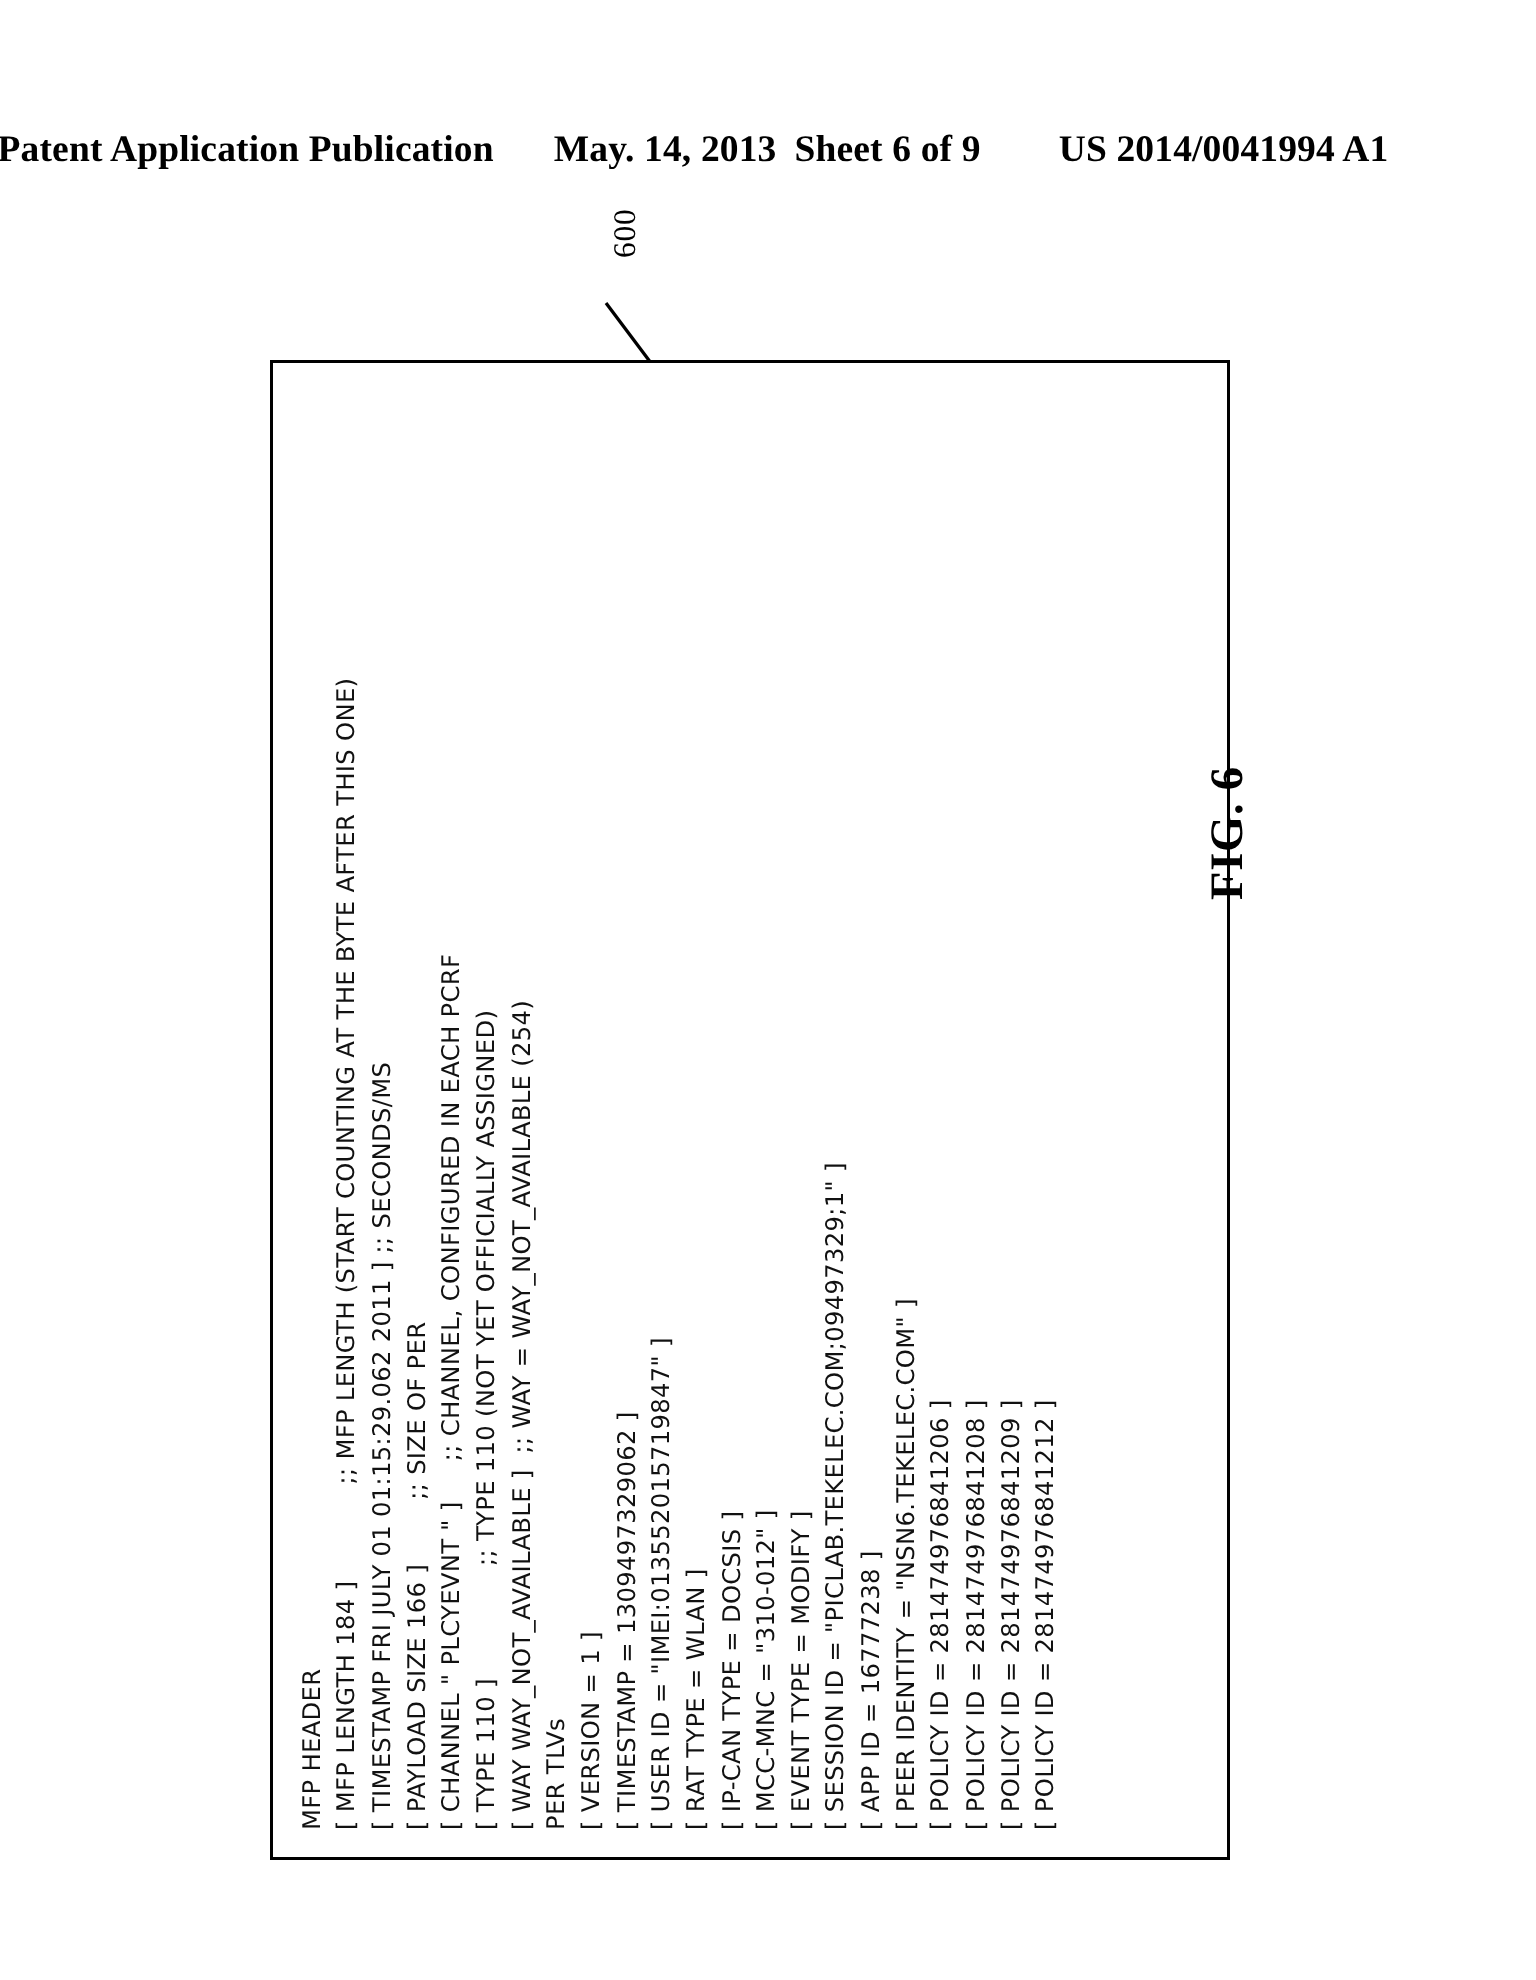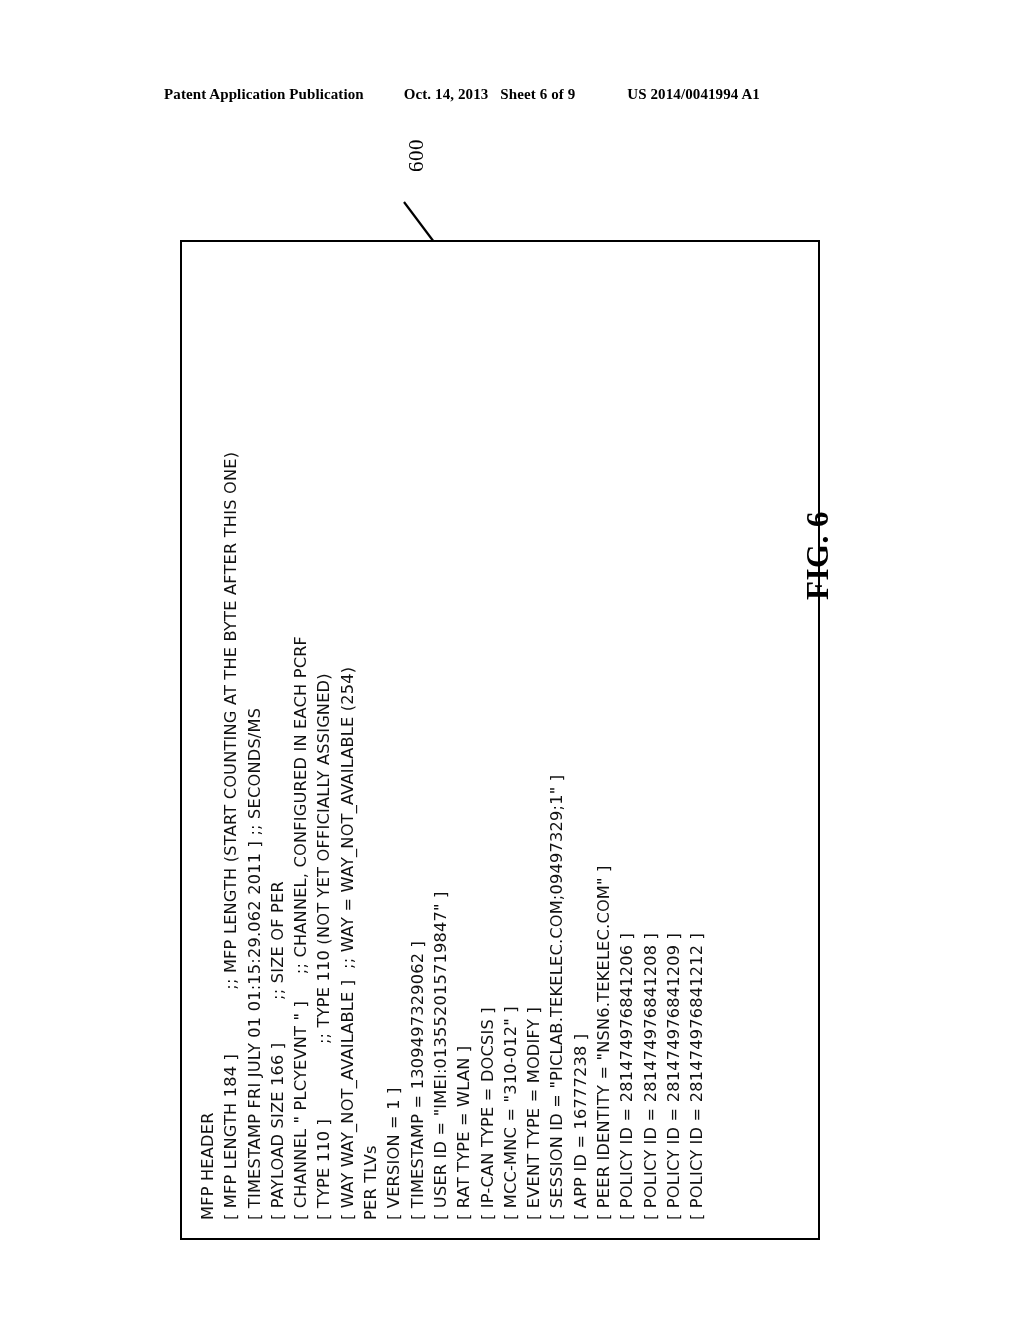--- a/index.html
+++ b/index.html
@@ -20,21 +20,21 @@
   .patent-header {
     position: absolute;
     top: 86px;
     left: 0;
     width: 924px;
     display: flex;
     justify-content: center;
     align-items: baseline;
     font-family: "Liberation Serif", serif;
     font-weight: bold;
-    font-size: 15px;
+    font-size: 25px;
     letter-spacing: 0.1px;
     white-space: nowrap;
   }
   .ph-pub      { margin-right: 40px; }
   .ph-date     { margin-right: 12px; }
   .ph-sheet    { margin-right: 52px; }
   .ph-number   { }
 
   
   .figure-area {
@@ -120,21 +120,21 @@
     width: 60px;
     height: 60px;
     overflow: visible;
   }
 </style>
 </head>
 <body>
 
 <div class="patent-header">
   <span class="ph-pub">Patent Application Publication</span>
-  <span class="ph-date">Oct. 14, 2013</span>
+  <span class="ph-date">May. 14, 2013</span>
   <span class="ph-sheet">Sheet 6 of 9</span>
   <span class="ph-number">US 2014/0041994 A1</span>
 </div>
 
 <div class="figure-area">
 
   <div class="ref-num">600</div>
 
   <svg class="leader-svg" viewBox="0 0 60 60">
     <line x1="4" y1="2" x2="34" y2="42" stroke="#000000" stroke-width="2.2"></line>

